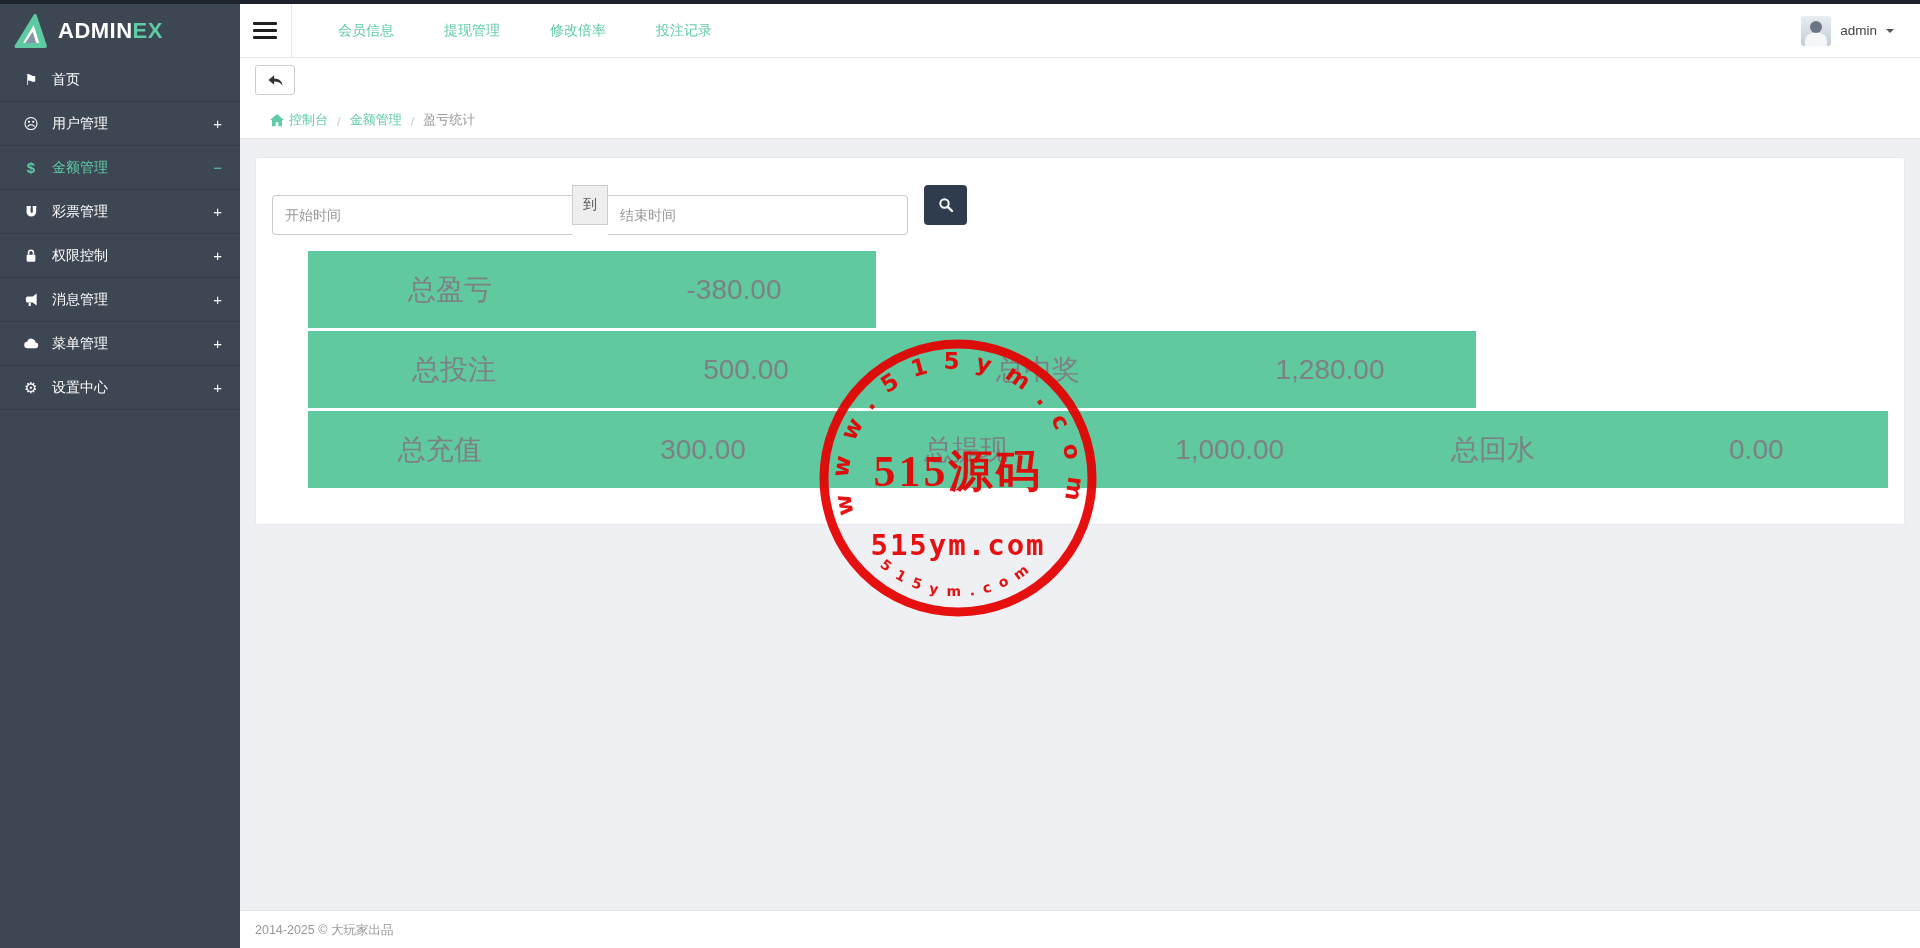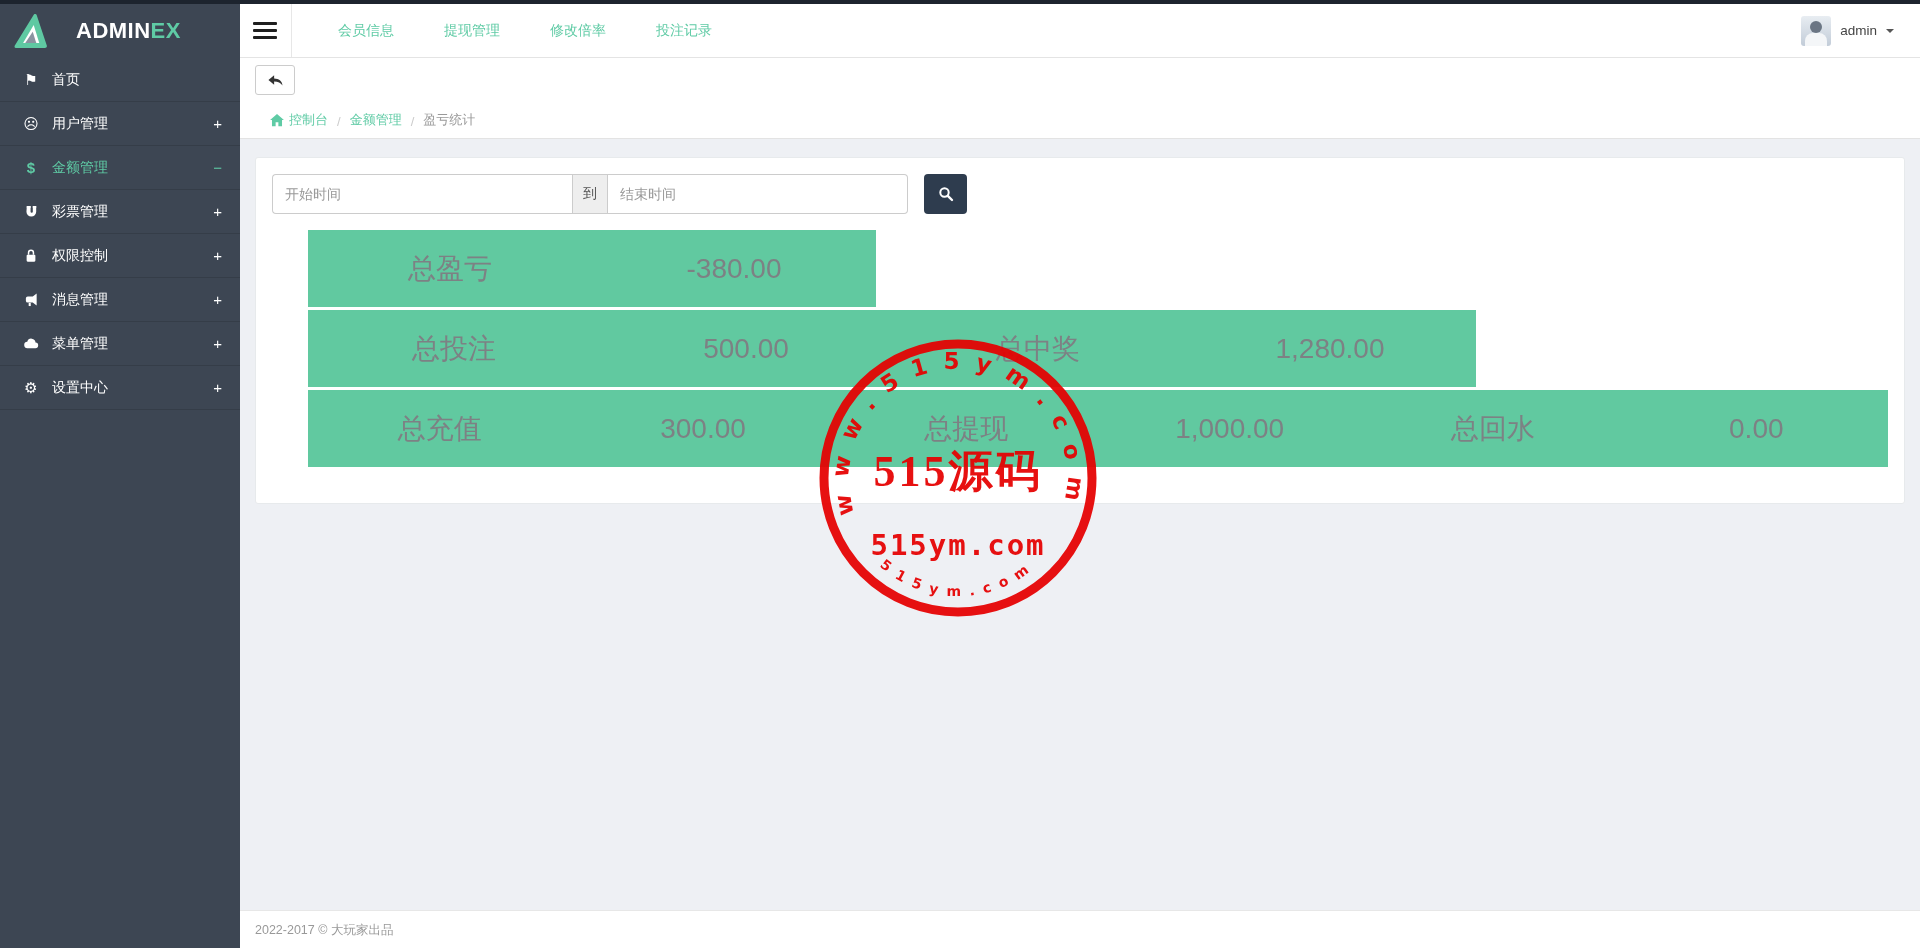--- a/index.html
+++ b/index.html
@@ -4,21 +4,21 @@
 <style>
   * { margin:0; padding:0; box-sizing:border-box; }
   html,body { width:1920px; height:948px; overflow:hidden;
     font-family:"Liberation Sans","DejaVu Sans",sans-serif; background:#eef0f4; }
 
   
   .top-strip { position:fixed; left:0; top:0; right:0; height:4px; background:#1d242e; z-index:60; }
 
   
   .sidebar { position:fixed; left:0; top:0; bottom:0; width:240px; background:#3d4653; z-index:50; }
-  .logo { height:58px; display:flex; align-items:center; gap:28px; padding:4px 0 0 14px; }
+  .logo { height:58px; display:flex; align-items:center; gap:10px; padding:4px 0 0 14px; }
   .brand { font-size:22px; font-weight:bold; color:#fff; letter-spacing:.5px; }
   .brand em { font-style:normal; color:#5fcba5; }
   .nav-item { height:44px; display:flex; align-items:center; padding:0 18px 0 20px;
     color:#fff; font-size:14px; cursor:pointer; border-bottom:1px solid rgba(0,0,0,.12); }
   .nav-item .ico { width:22px; margin-right:10px; text-align:center; font-size:15px; display:flex; justify-content:center; }
   .nav-item .toggle { margin-left:auto; font-size:15px; }
   .nav-item.active-parent, .nav-item.active-parent .toggle { color:#5fcba5; }
   .submenu { background:#353e4a; }
   .sub-item { height:40px; display:flex; align-items:center; padding-left:52px;
     color:#f0f0f0; font-size:14px; cursor:pointer; }
@@ -48,21 +48,21 @@
   .breadcrumb { background:#fff; border-bottom:1px solid #e3e3e3; padding:9px 15px 9px 30px;
     display:flex; align-items:flex-end; gap:9px; font-size:13px; color:#999; }
   .breadcrumb .crumb-link { color:#5fcba5; text-decoration:none; cursor:pointer; display:flex; align-items:center; gap:5px; }
   .breadcrumb .sep { color:#ccc; }
 
   .content { padding:18px 15px; }
   .card { background:#fff; border:1px solid #e7eaec; border-radius:3px; padding:16px 16px 36px; }
 
   .search-row { display:flex; align-items:center; }
   .inp { height:40px; width:300px; border:1px solid #ccc; padding:0 12px; font-size:14px; color:#555;
-    font-family:"Liberation Sans","DejaVu Sans",sans-serif; outline:none; }
+    font-family:"Liberation Sans","DejaVu Sans",sans-serif; outline:none;margin-top:21px; }
   .inp::placeholder { color:#999; }
   .inp.start { border-radius:4px 0 0 4px; border-right:none; }
   .inp.end { border-radius:0 4px 4px 0; border-left:none; }
   .addon { height:40px; width:36px; background:#eee; border:1px solid #ccc; display:flex;
     align-items:center; justify-content:center; font-size:14px; color:#555; }
   .search-btn { width:43px; height:40px; margin-left:16px; background:#2e3c4e; border:none;
     border-radius:4px; display:flex; align-items:center; justify-content:center; cursor:pointer; }
 
   .stats { margin-top:16px; display:flex; flex-direction:column; gap:3px; }
   .stat-row { display:flex;padding-left:36px; }
@@ -262,14 +262,14 @@
     <text x="145" y="153" font-size="44" font-weight="bold" letter-spacing="3" fill="#e60000" text-anchor="middle" font-family="Liberation Serif, serif">515源码</text>
     <text x="145" y="222" font-size="29" font-weight="bold" letter-spacing="2" fill="#e60000" text-anchor="middle" font-family="DejaVu Sans Mono, monospace">515ym.com</text>
     <text font-size="14" font-weight="bold" letter-spacing="9" fill="#e60000" font-family="DejaVu Sans, sans-serif">
       <textPath href="#wmBottom" startOffset="50%" text-anchor="middle">515ym.com</textPath>
     </text>
   </svg>
 
 </div>
 
 <footer class="footer">
-  <span>2022-2017 © 大玩家出品</span>
+  <span>2014-2025 © 大玩家出品</span>
 </footer>
 
 </body></html>

